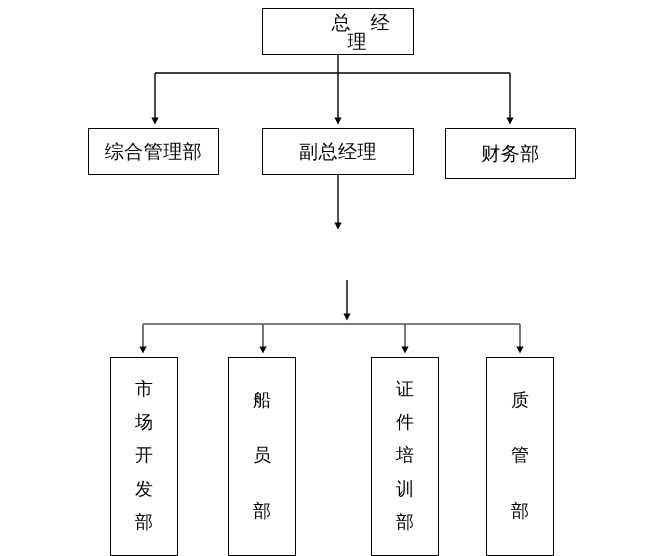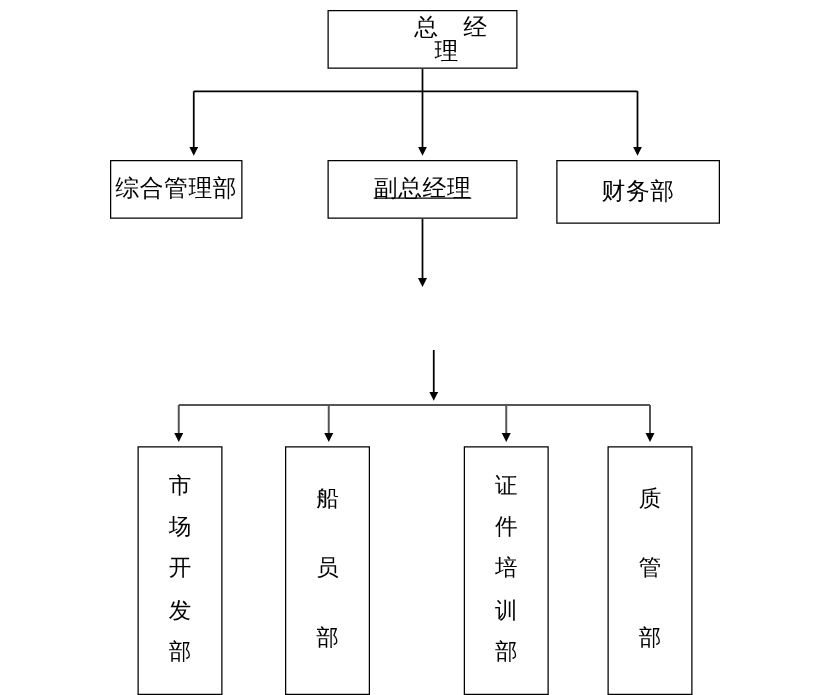--- a/index.html
+++ b/index.html
@@ -92,25 +92,25 @@
       <path d="M263,324 L263,350" stroke="#555555" stroke-width="1.6" fill="none" marker-end="url(#arrowhead)"></path>
       <path d="M405,324 L405,350" stroke="#555555" stroke-width="1.6" fill="none" marker-end="url(#arrowhead)"></path>
       <path d="M520,324 L520,350" stroke="#555555" stroke-width="1.6" fill="none" marker-end="url(#arrowhead)"></path>
     </g>
   </svg>
 
   <div class="node node-top" style="left:262px; top:8px; width:152px; height:47px;padding-left:45px;">
     <span>总 经 理</span>
   </div>
 
-  <div class="node node-h" style="left:88px; top:128px; width:106px; height:47px;">
+  <div class="node node-h" style="left:88px; top:128px; width:131px; height:47px;">
     <span>综合管理部</span>
   </div>
 
-  <div class="node node-h" style="left:262px; top:128px; width:152px; height:47px;text-decoration:underline;">
+  <div class="node node-h" style="left:262px; top:128px; width:152px; height:47px;">
     <span>副总经理</span>
   </div>
 
   <div class="node node-h" style="left:445px; top:128px; width:131px; height:51px;">
     <span>财务部</span>
   </div>
 
 
   <div class="node node-v" style="left:110px; top:357px; width:68px; height:199px;">
     <span class="vchar">市</span>

